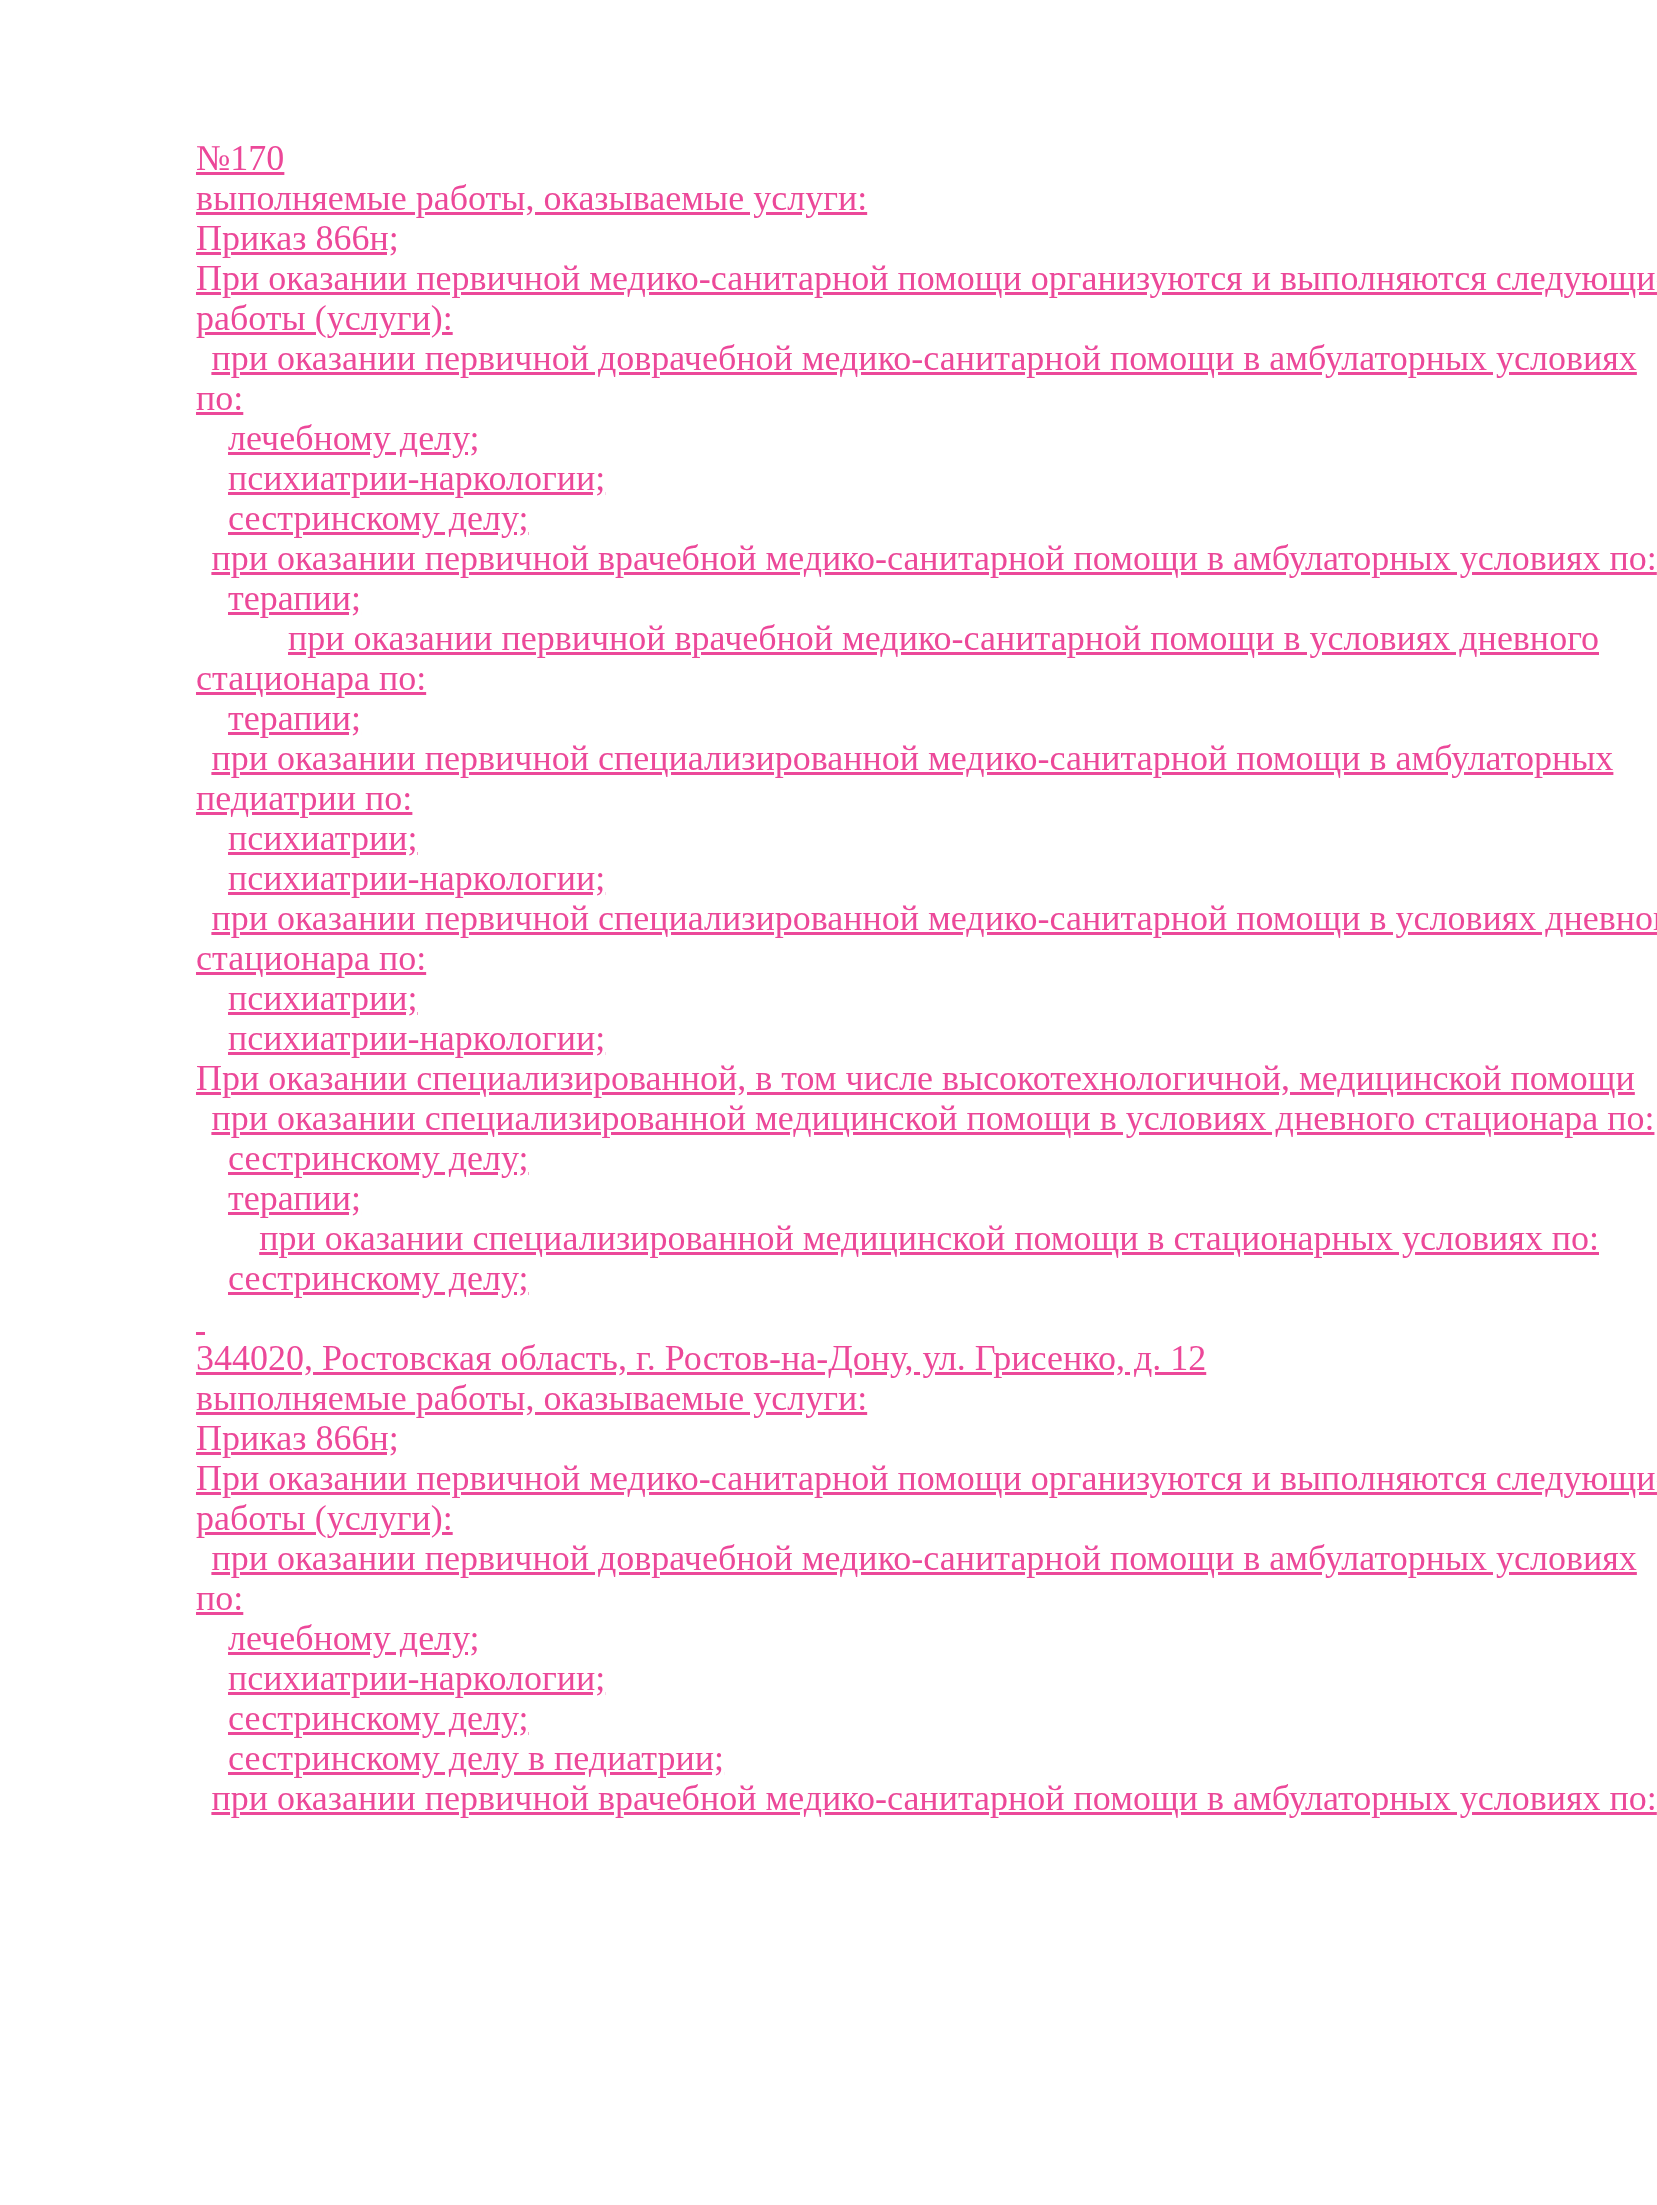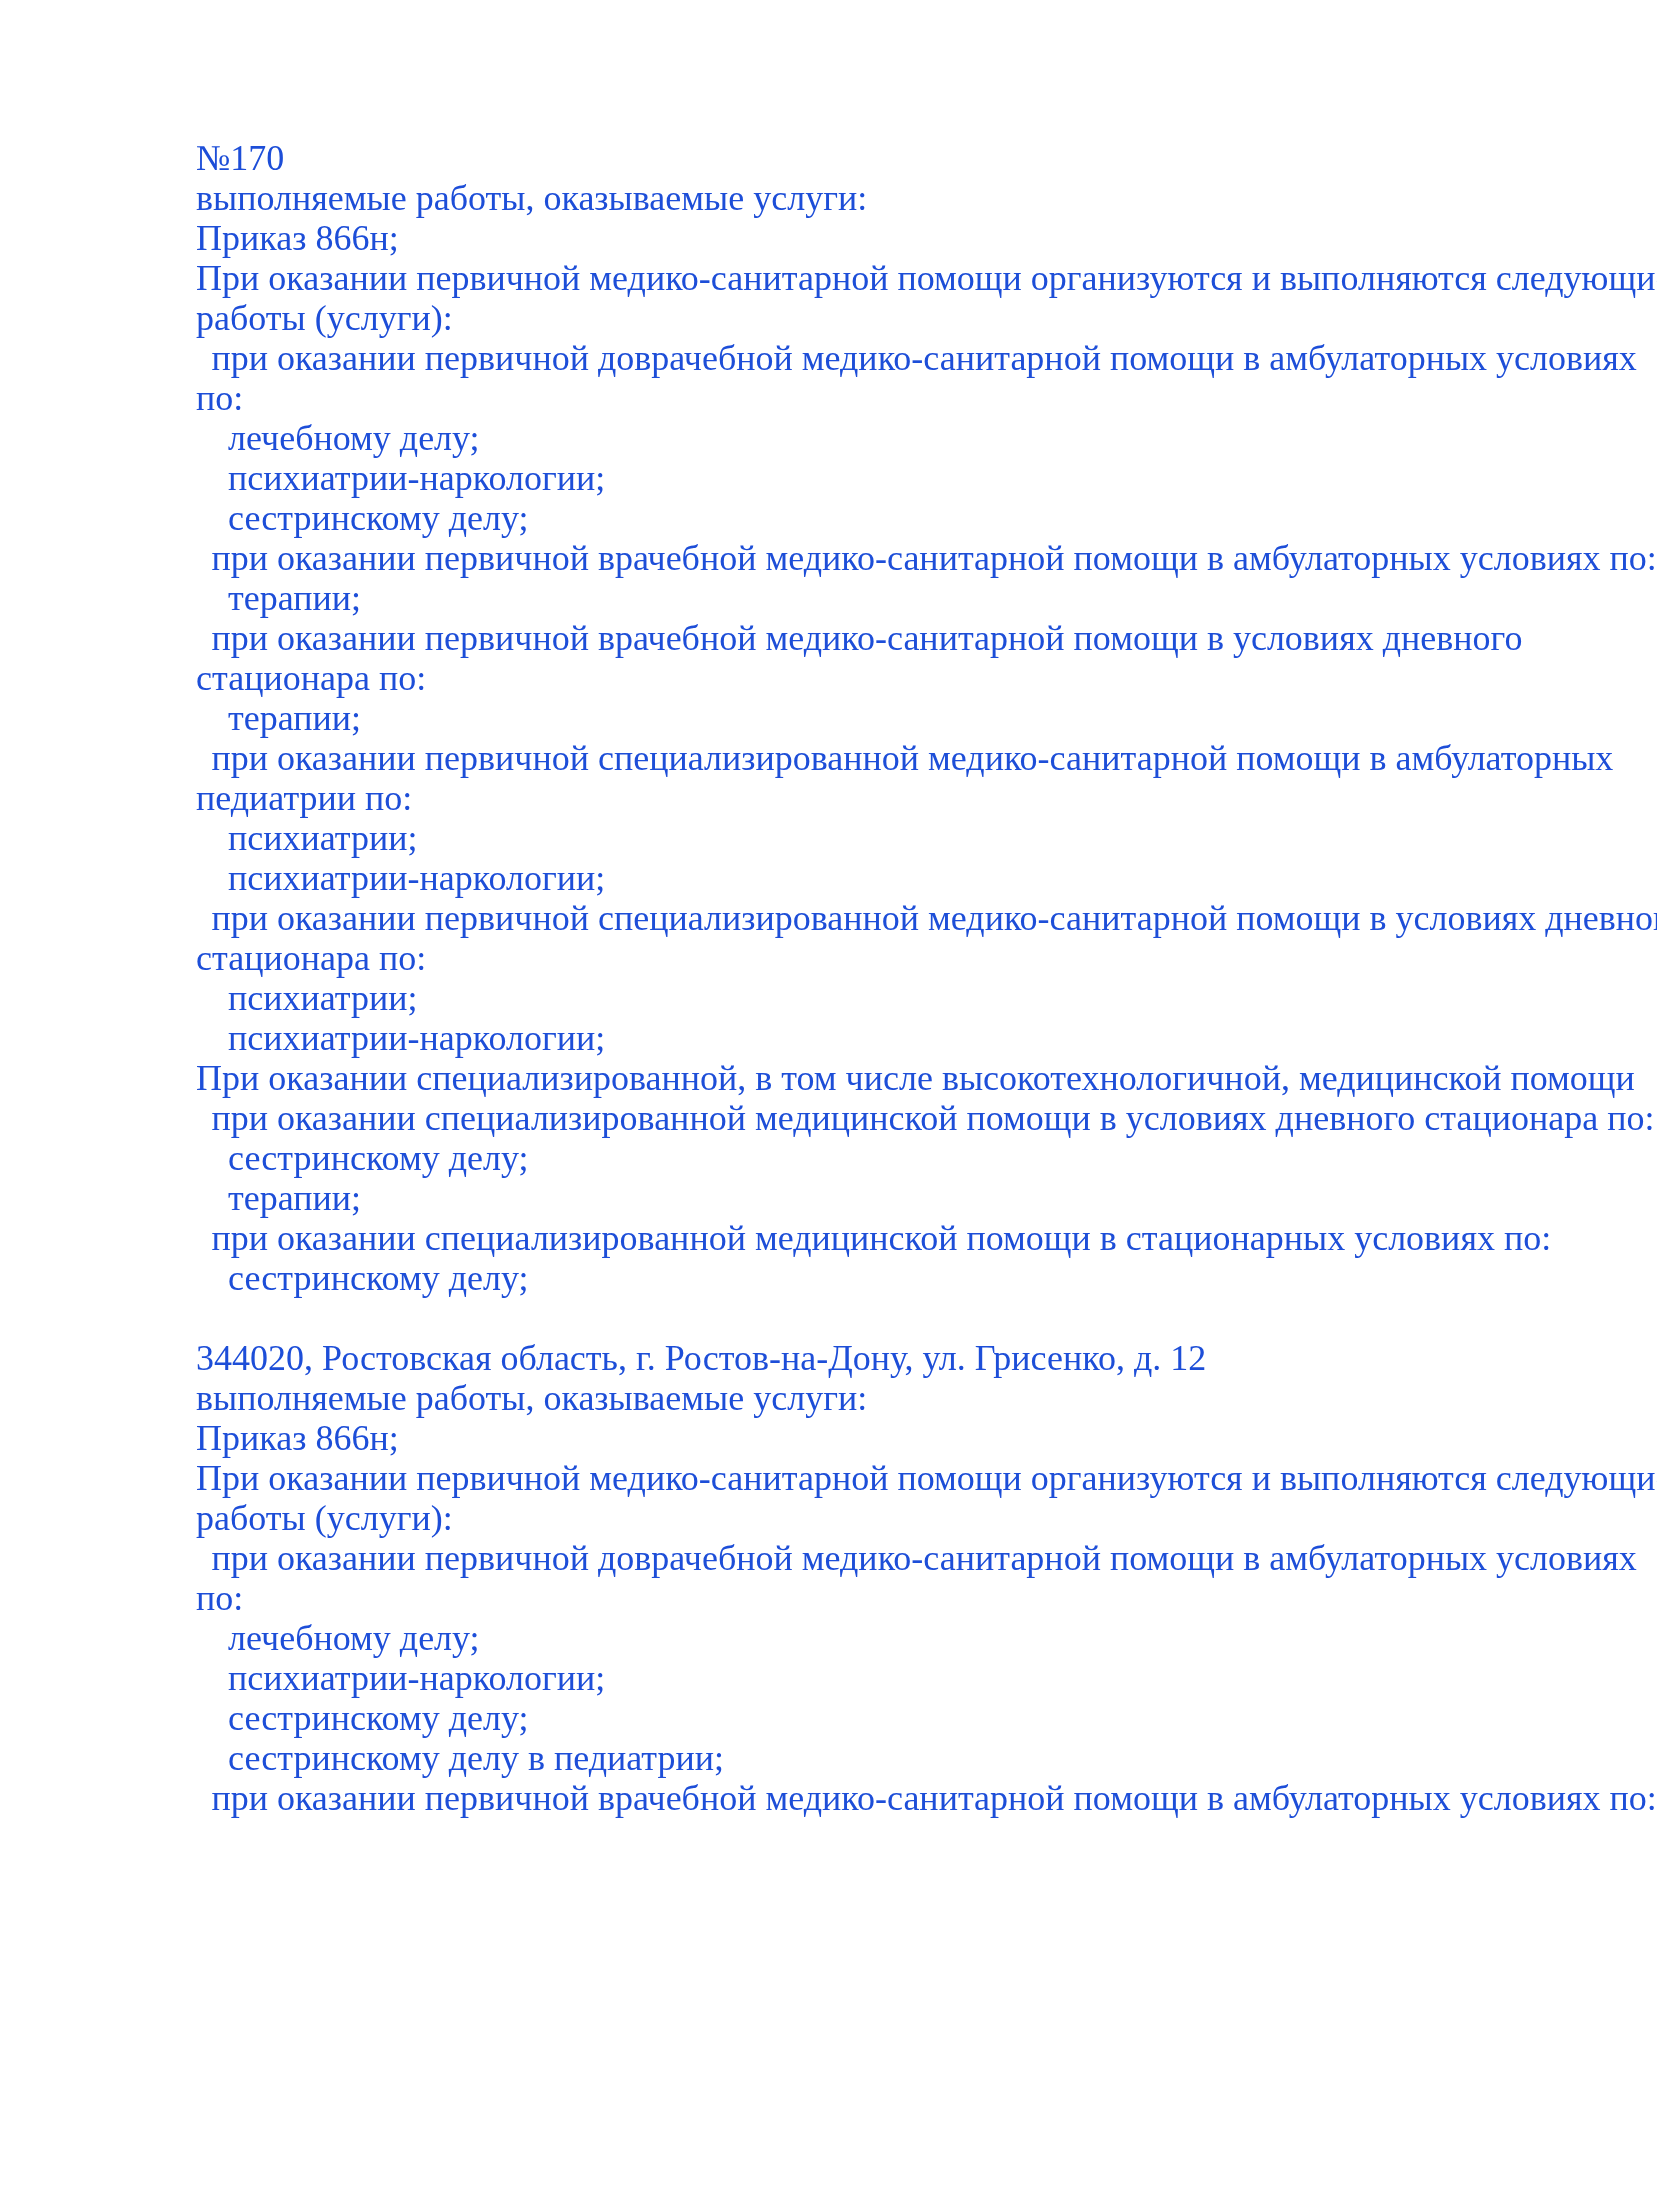--- a/index.html
+++ b/index.html
@@ -11,33 +11,34 @@
     width: 1657px;
     height: 2205px;
     position: relative;
     overflow: hidden;
   }
   .doc {
     position: absolute;
     top: 138px;
     left: 196px;
     width: 1403px;
-    color: #1d4ed8;
+    color: #ec4899;
     font-family: "Liberation Serif", "DejaVu Serif", serif;
     font-size: 36px;
     line-height: 40px;
     font-weight: 400;
+    text-decoration: underline;
   }
   .line {
     white-space: pre;
     min-height: 40px;
     letter-spacing: 0;
   }
   .i0 { padding-left: 0; }
-  .i1 { padding-left: 15.4px; }
+  .i1 { padding-left: 15.4px; text-align: right; }
   .i2 { padding-left: 32px; }
 </style>
 </head>
 <body>
 
 <main class="doc" id="doc-lines">
     <div class="line i0">№170</div>
     <div class="line i0">выполняемые работы, оказываемые услуги:</div>
     <div class="line i0">Приказ 866н;</div>
     <div class="line i0">При оказании первичной медико-санитарной помощи организуются и выполняются следующие</div>

